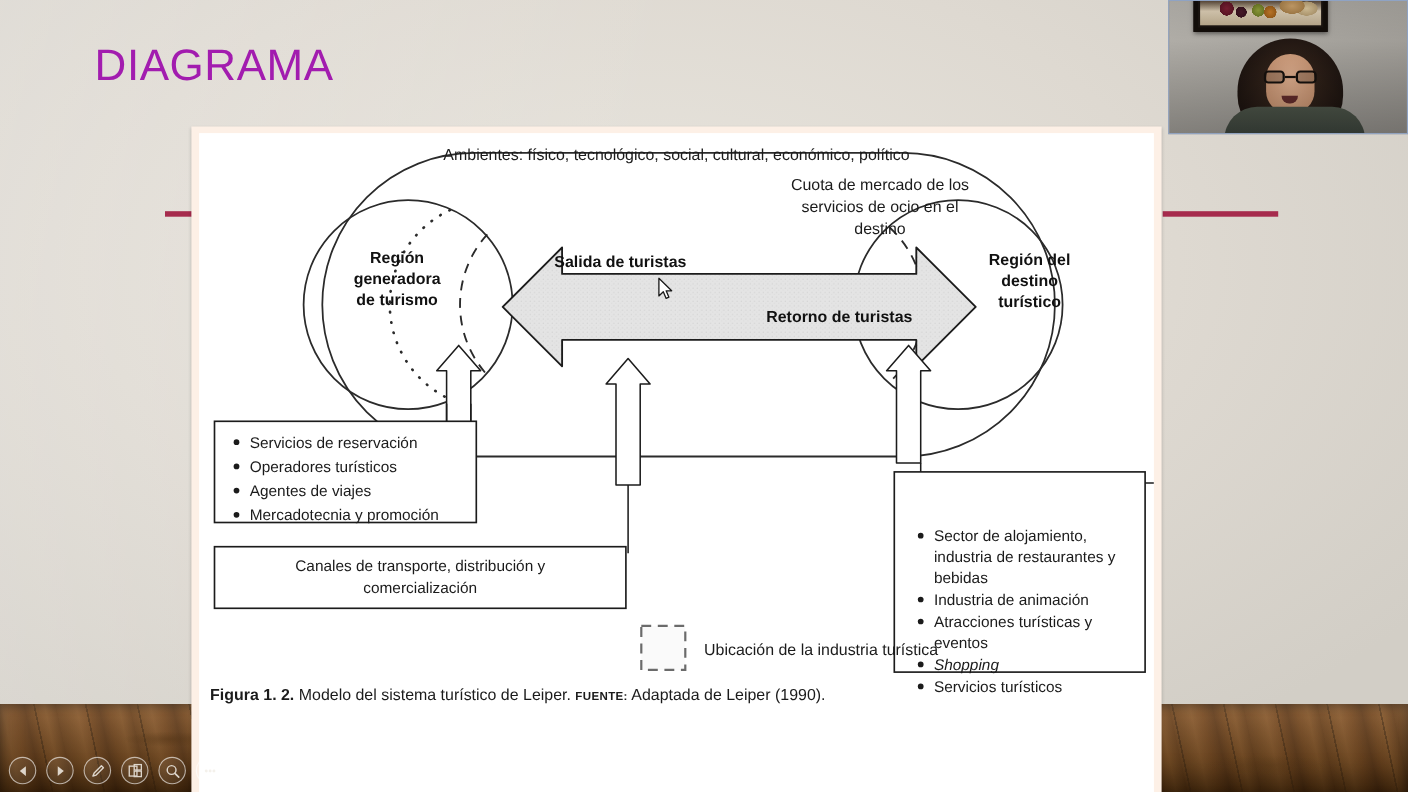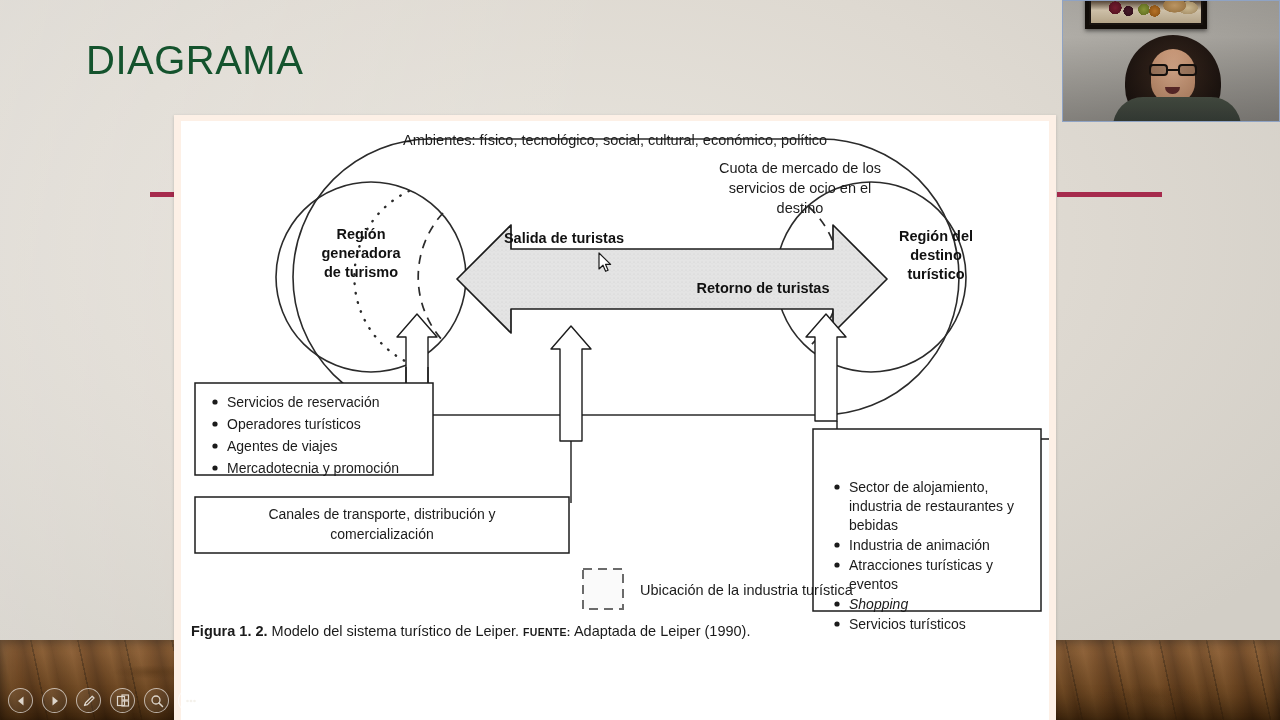--- a/index.html
+++ b/index.html
@@ -48,21 +48,21 @@
       linear-gradient(rgba(255,255,255,.10), rgba(0,0,0,.22));
   }
   #floor-top-edge{
     position:absolute; left:0; top:640px; width:1280px; height:4px;
     background:linear-gradient(#efece6,#cfc9bf);
   }
 
   
   #title{
     position:absolute; left:86px; top:40px;
-    font-size:40px; font-weight:400; color:#14532d; letter-spacing:.5px;
+    font-size:40px; font-weight:400; color:#a21caf; letter-spacing:.5px;
     line-height:1;
   }
 
   
   .rule{
     position:absolute; top:192px; height:5px; background:#a62b4d;
   }
   #rule-left{ left:150px; width:64px; }
   #rule-right{ left:1057px; width:105px; }
 

